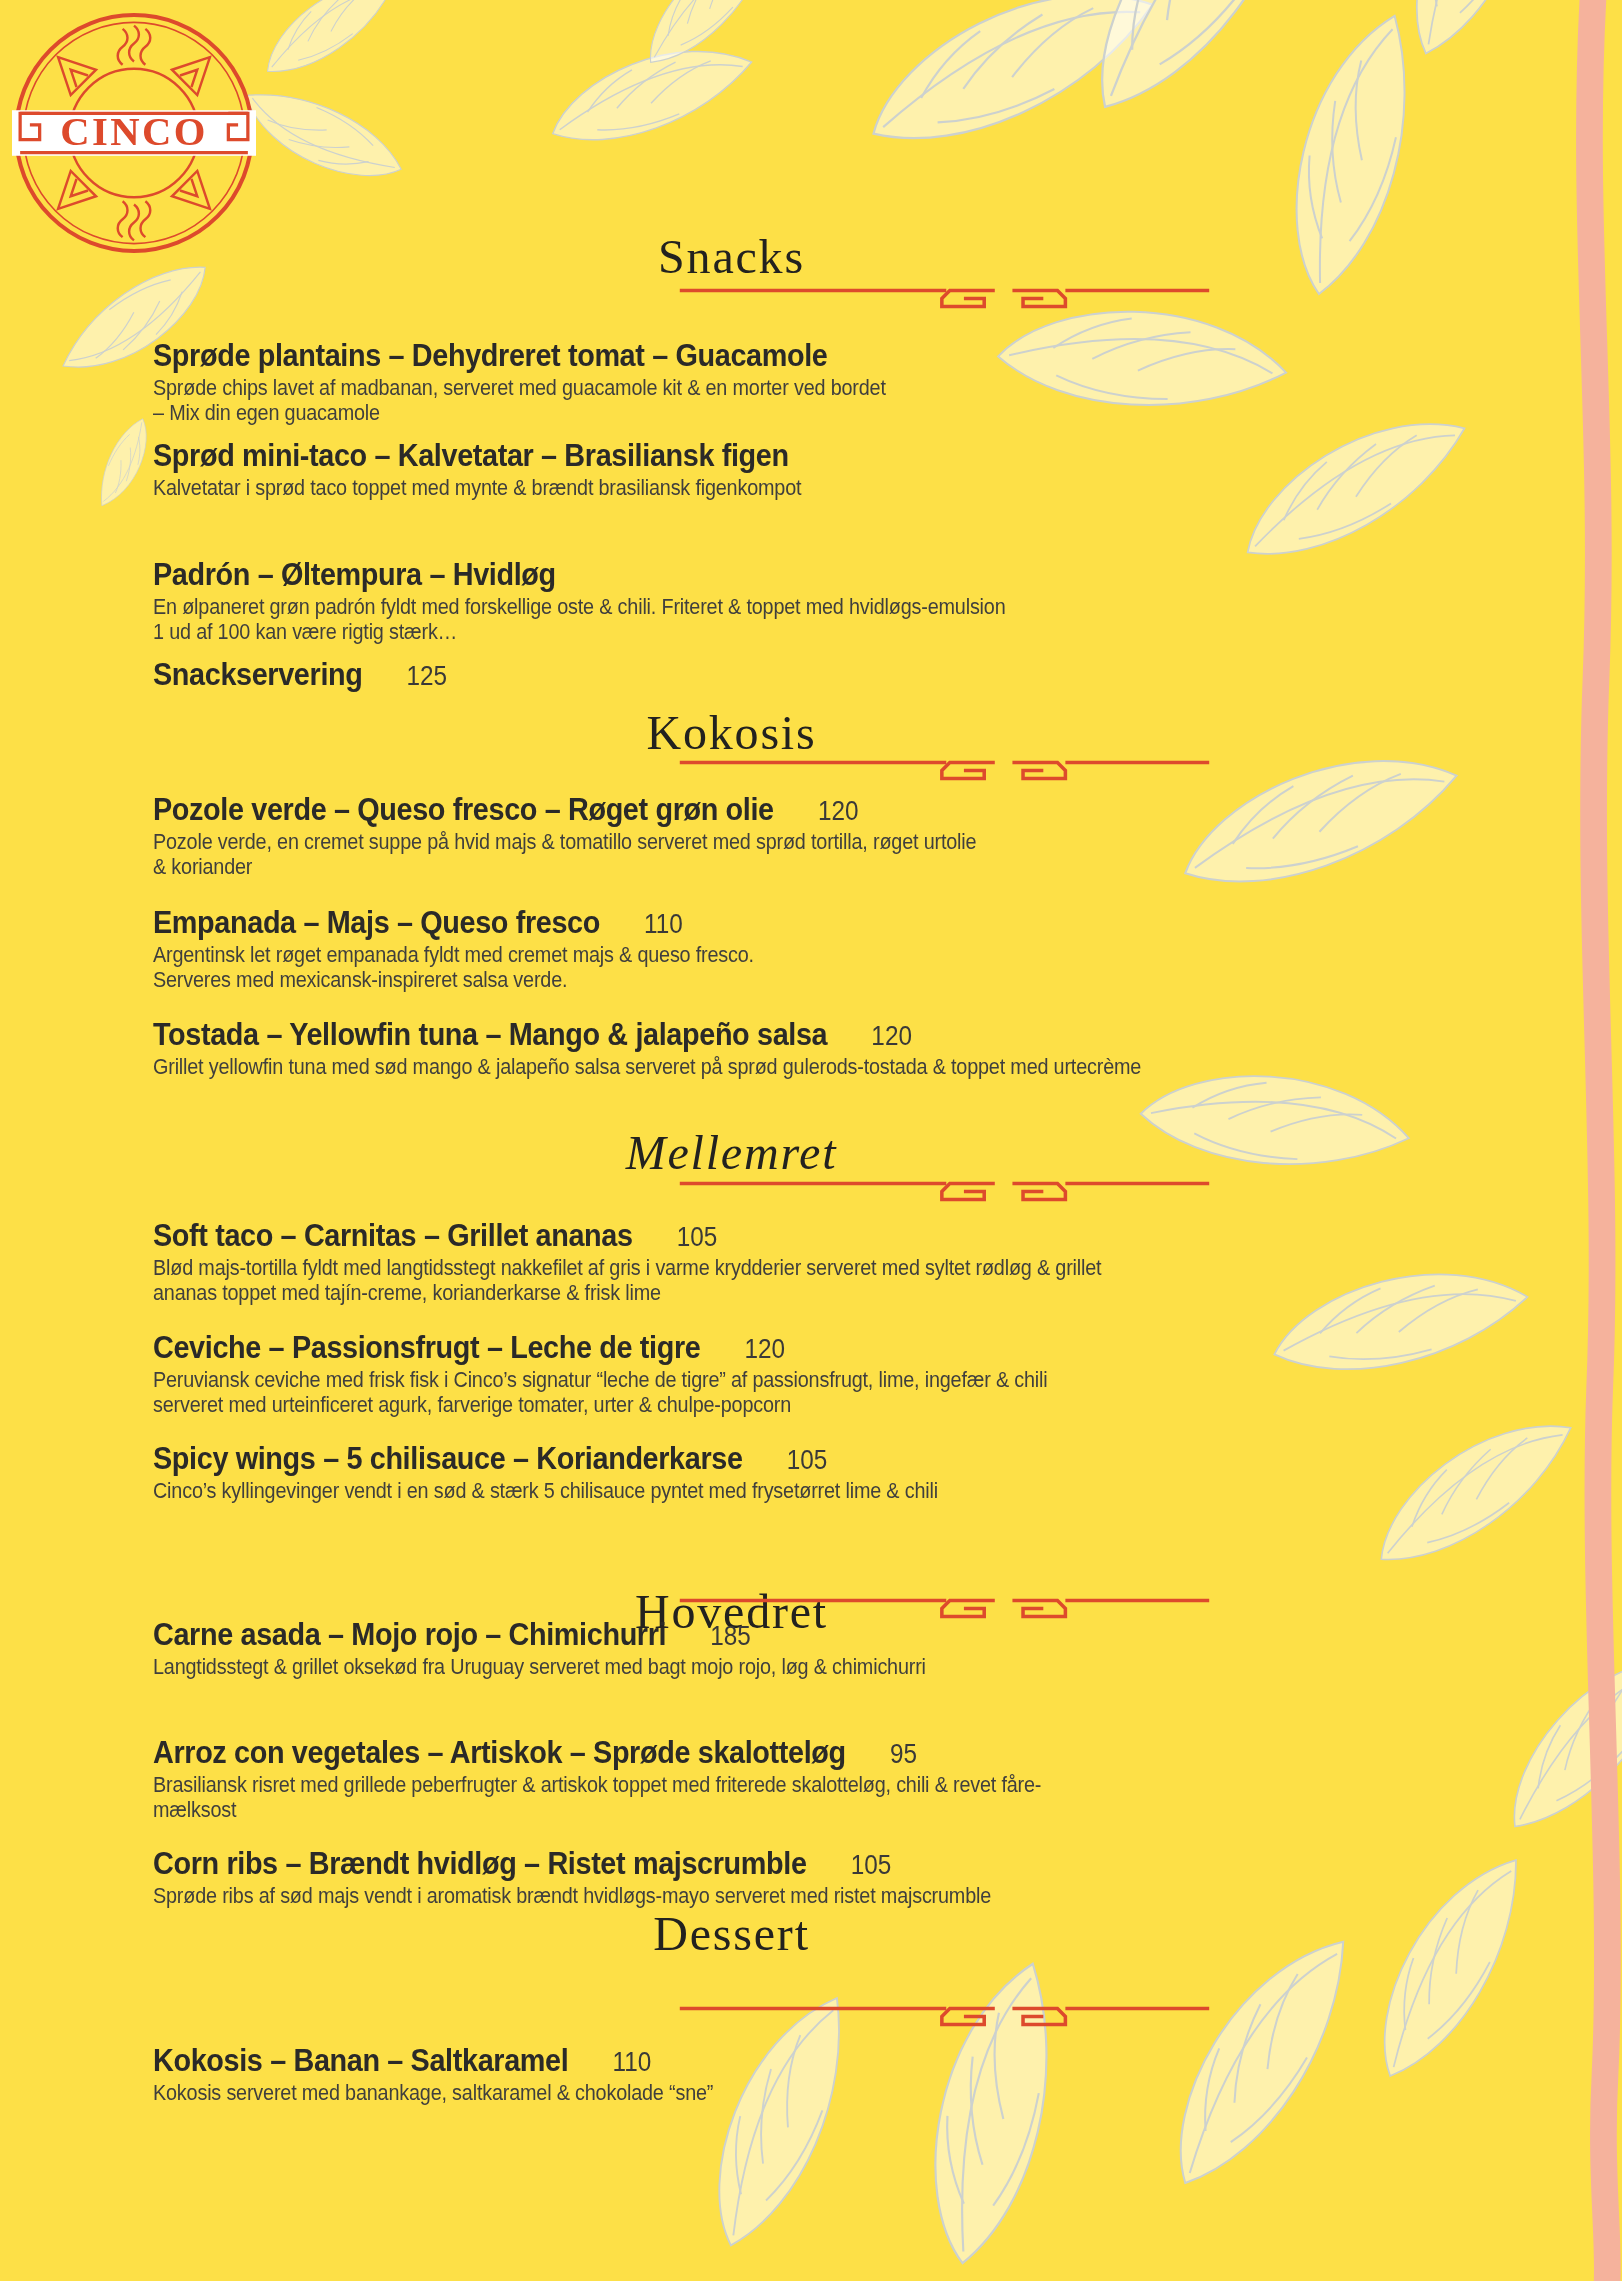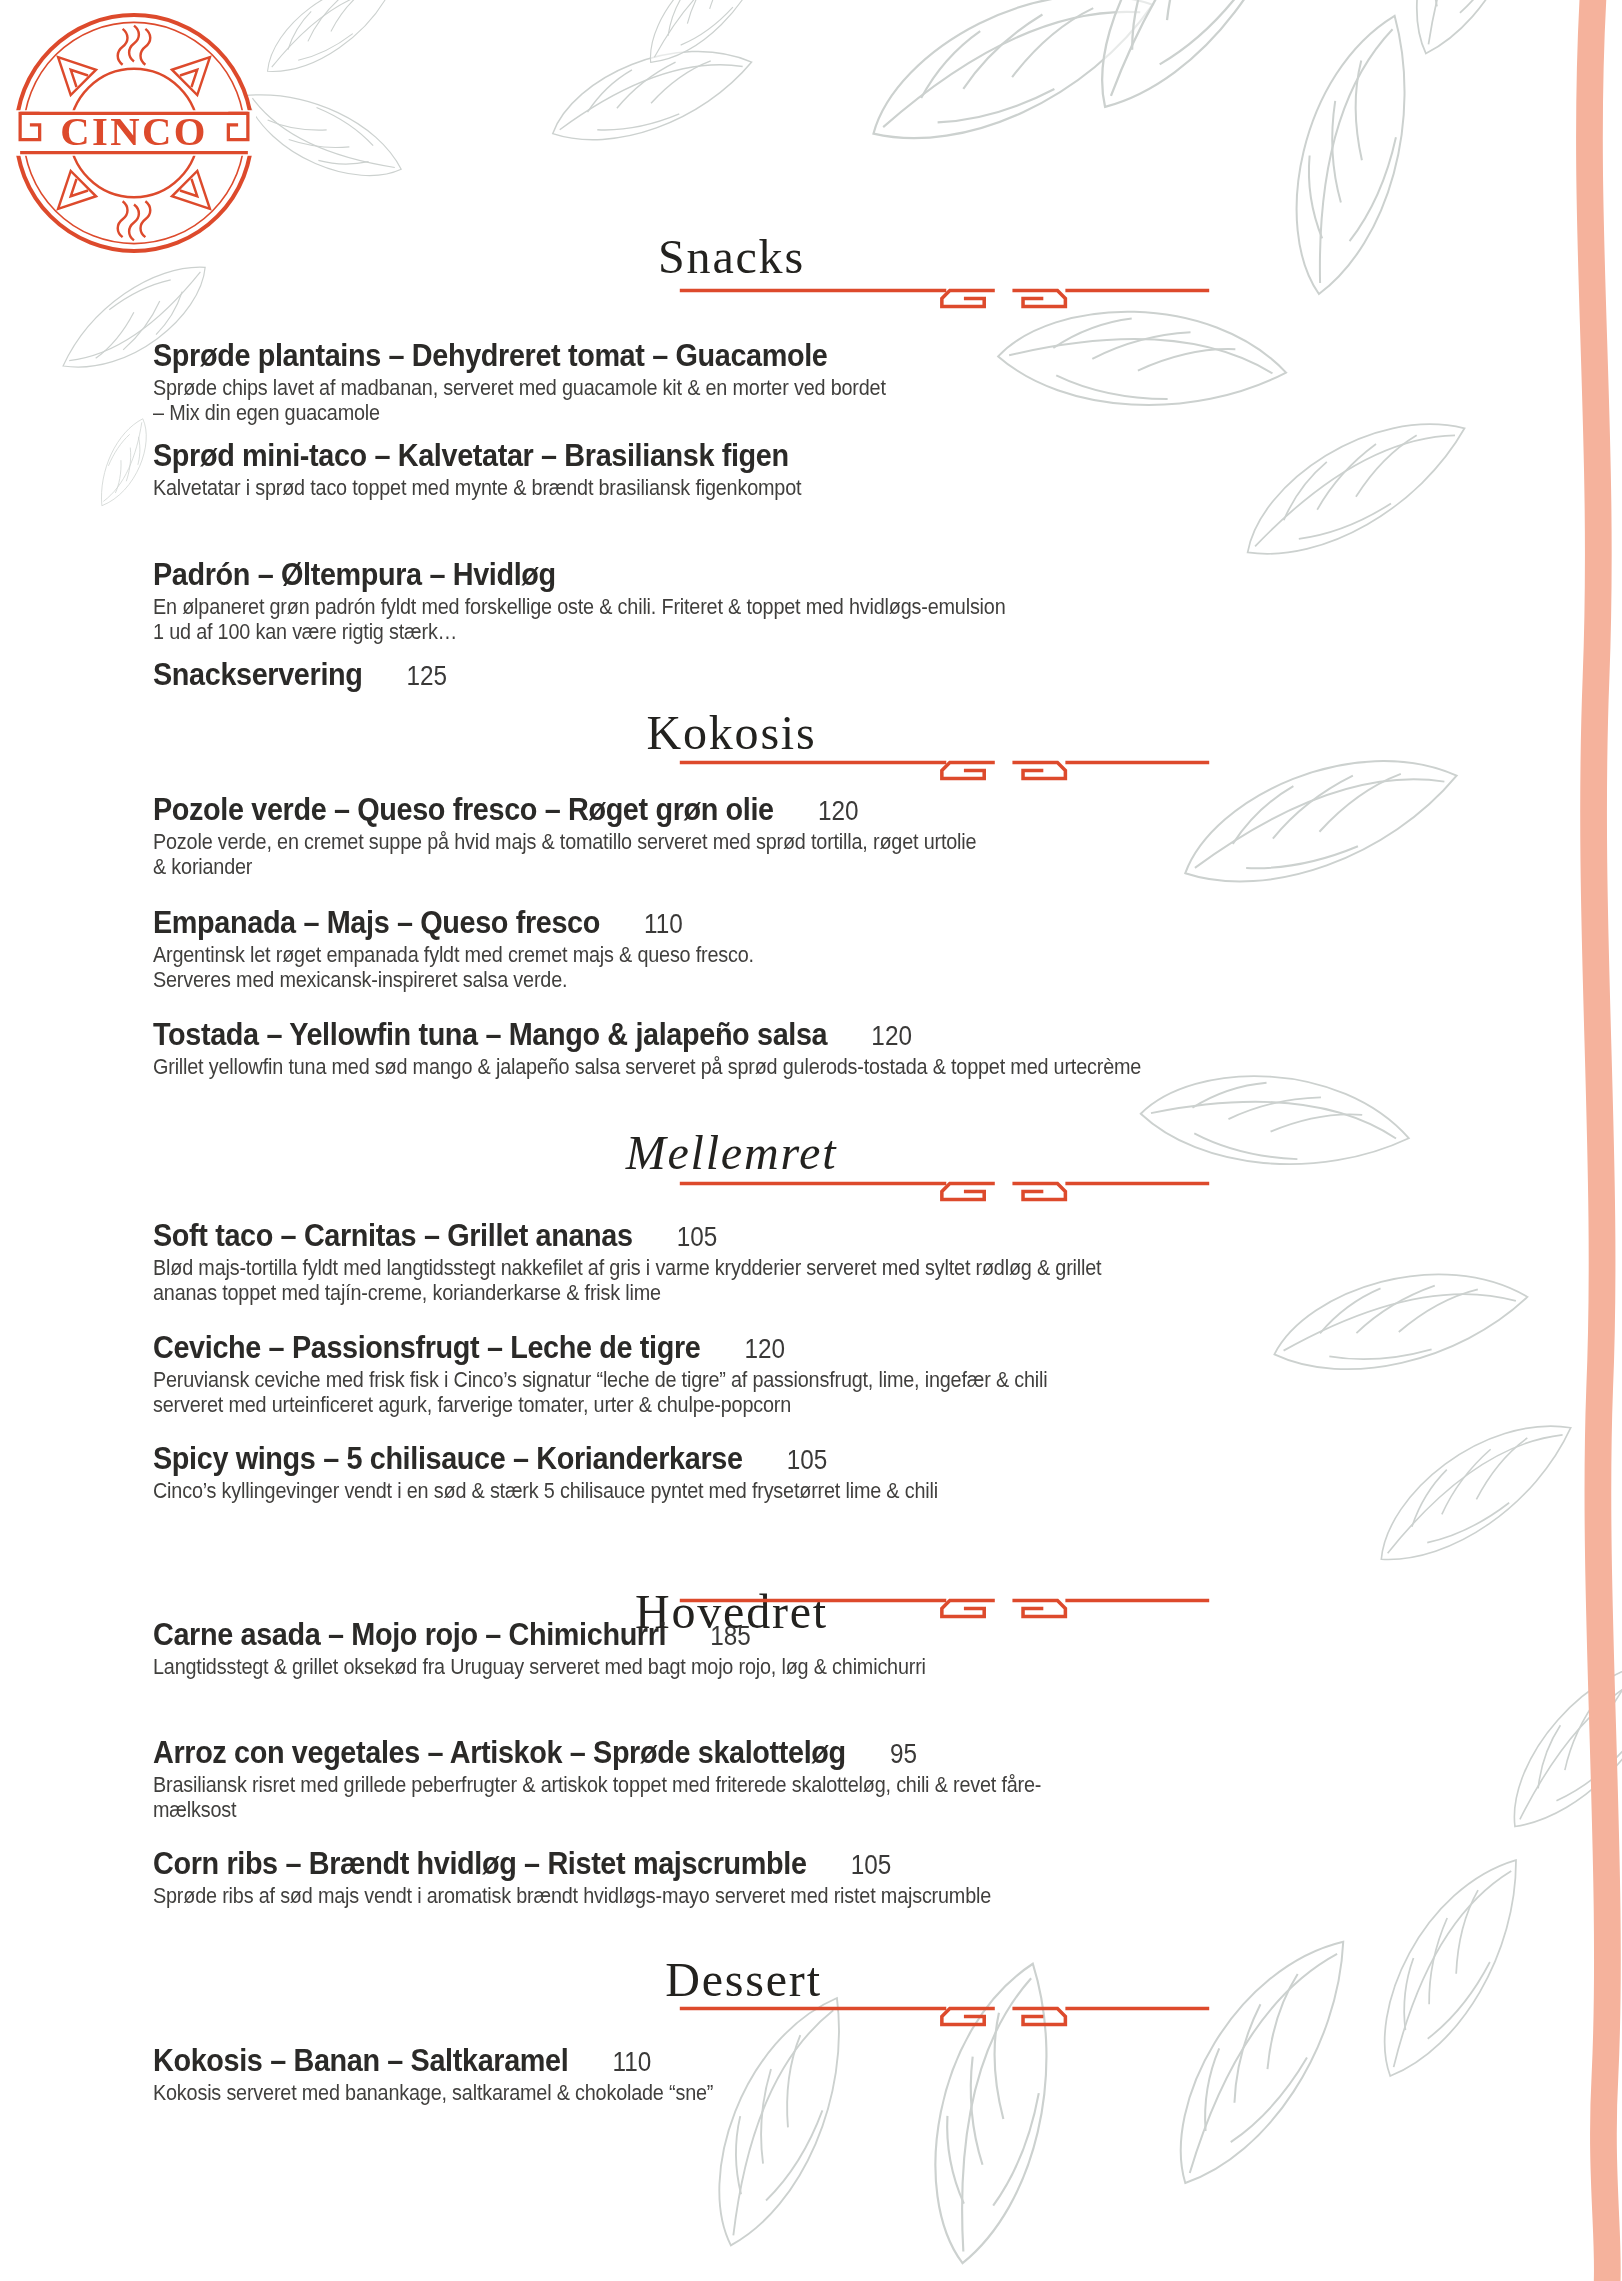--- a/index.html
+++ b/index.html
@@ -1,19 +1,19 @@
 <!DOCTYPE html>
 <html style="--accent: #dd4a2c; --stripe: #f5b29c;font-size:14.3px"><head>
 <meta charset="utf-8">
 <style>
   html,body{margin:0;padding:0;background:#e8e8e8;}
   .page{
     position:relative;
     width:1623px;height:2281px;
-    background:#ffffff;
+    background:#fde047;
     overflow:hidden;
     font-family:"Liberation Sans","DejaVu Sans",sans-serif;
     color:#2e2d2b;
   }
   .deco{position:absolute;top:0;left:0;pointer-events:none;}
   .accent{color:var(--accent,#dd4a2c);}
   .stripe{color:var(--stripe,#f5b29c);}
   .foliage{color:#ccd1cf;}
   .logo{position:absolute;left:11.6px;top:10.7px;}
   .sec-heading{
@@ -203,21 +203,21 @@
       </div>
       <div class="item" style="top: 1734px;">
         <div class="t-row"><span class="title">Arroz con vegetales – Artiskok – Sprøde skalotteløg</span><span class="price">95</span></div>
         <div class="dline">Brasiliansk risret med grillede peberfrugter &amp; artiskok toppet med friterede skalotteløg, chili &amp; revet fåre-</div>
         <div class="dline">mælksost</div>
       </div>
       <div class="item" style="top: 1845px;">
         <div class="t-row"><span class="title">Corn ribs – Brændt hvidløg – Ristet majscrumble</span><span class="price">105</span></div>
         <div class="dline">Sprøde ribs af sød majs vendt i aromatisk brændt hvidløgs-mayo serveret med ristet majscrumble</div>
       </div>
-      <div class="sec-heading" style="top: 1953px; margin-left: 12px;">Dessert</div>
+      <div class="sec-heading" style="top: 1907px;">Dessert</div>
       <svg class="accent orn" width="535" height="30" viewBox="0 0 600 34" fill="none" stroke="currentColor" stroke-width="4" style="top: 2005px;">
     <path d="M0 4 H302"></path>
     <path d="M357 4 H306 L297 13 V22 H345 V13 H322"></path>
     <path d="M377 4 H428 L437 13 V22 H389 V13 H412"></path>
     <path d="M437 4 H600"></path>
   </svg>
       <div class="item" style="top: 2042px;">
         <div class="t-row"><span class="title">Kokosis – Banan – Saltkaramel</span><span class="price">110</span></div>
         <div class="dline">Kokosis serveret med banankage, saltkaramel &amp; chokolade “sne”</div>
       </div>

